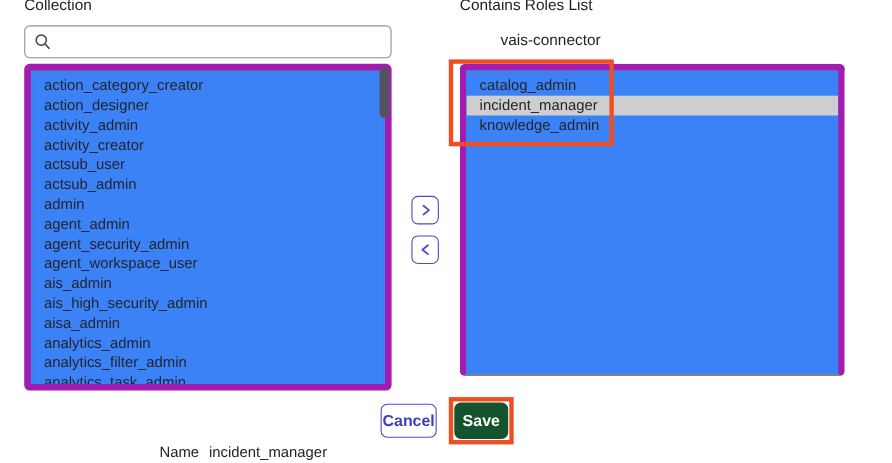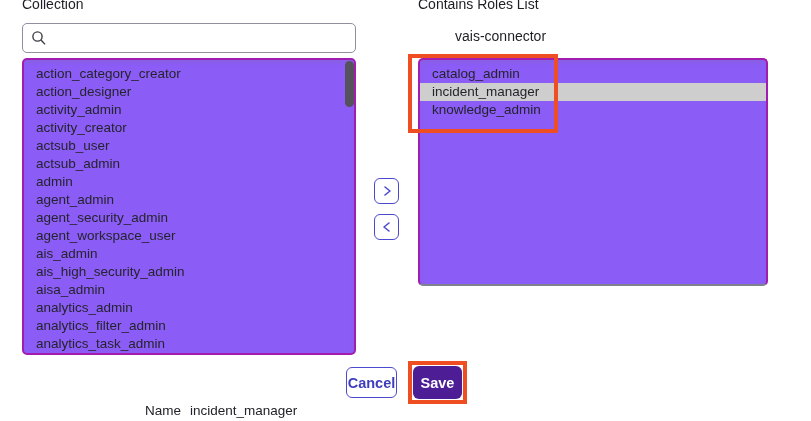--- a/index.html
+++ b/index.html
@@ -34,28 +34,28 @@
     flex: 1 1 auto;
     height: 100%;
     font-size: 13.5px;
     font-family: "Liberation Sans", sans-serif;
     padding-left: 6px;
     background: transparent;
   }
 
   
   .listbox {
-    border: 2px solid #a21caf;
+    border: 6px solid #a21caf;
     border-radius: 5px;
-    background: #8b5cf6;
+    background: #3b82f6;
     overflow: hidden;
     box-shadow: inset 0 3px 3px rgba(120,120,130,0.14);
   }
   .listbox.left  { left: 22px;  top: 58px; width: 334px; height: 297px; padding-top: 5px; }
-  .listbox.right { left: 418px; top: 58px; width: 350px; height: 228px; padding-top: 5px;
+  .listbox.right { left: 418px; top: 58px; width: 350px; height: 284px; padding-top: 5px;
                    border-bottom: 2px solid #7f828c; }
   .list-item {
     height: 18px; line-height: 18px;
     font-size: 13.5px;
     padding-left: 12px;
     white-space: nowrap;
     cursor: default;
     color: #24242c;
   }
   .list-item.selected { background: #cecece; }
@@ -91,21 +91,21 @@
     display: flex; align-items: center; justify-content: center;
   }
   .btn.cancel {
     left: 346px; top: 367px; width: 51px; height: 31px;
     background: #fff;
     border: 1.5px solid #4b49cf;
     color: #3d3dbe;
   }
   .btn.save {
     left: 413px; top: 366px; width: 49px; height: 33px;
-    background: #4c1d95;
+    background: #14532d;
     border: none;
     color: #ffffff;
   }
 
   
   .annotation {
     border: 4px solid #ef4e23;
     background: transparent;
     pointer-events: none;
   }

